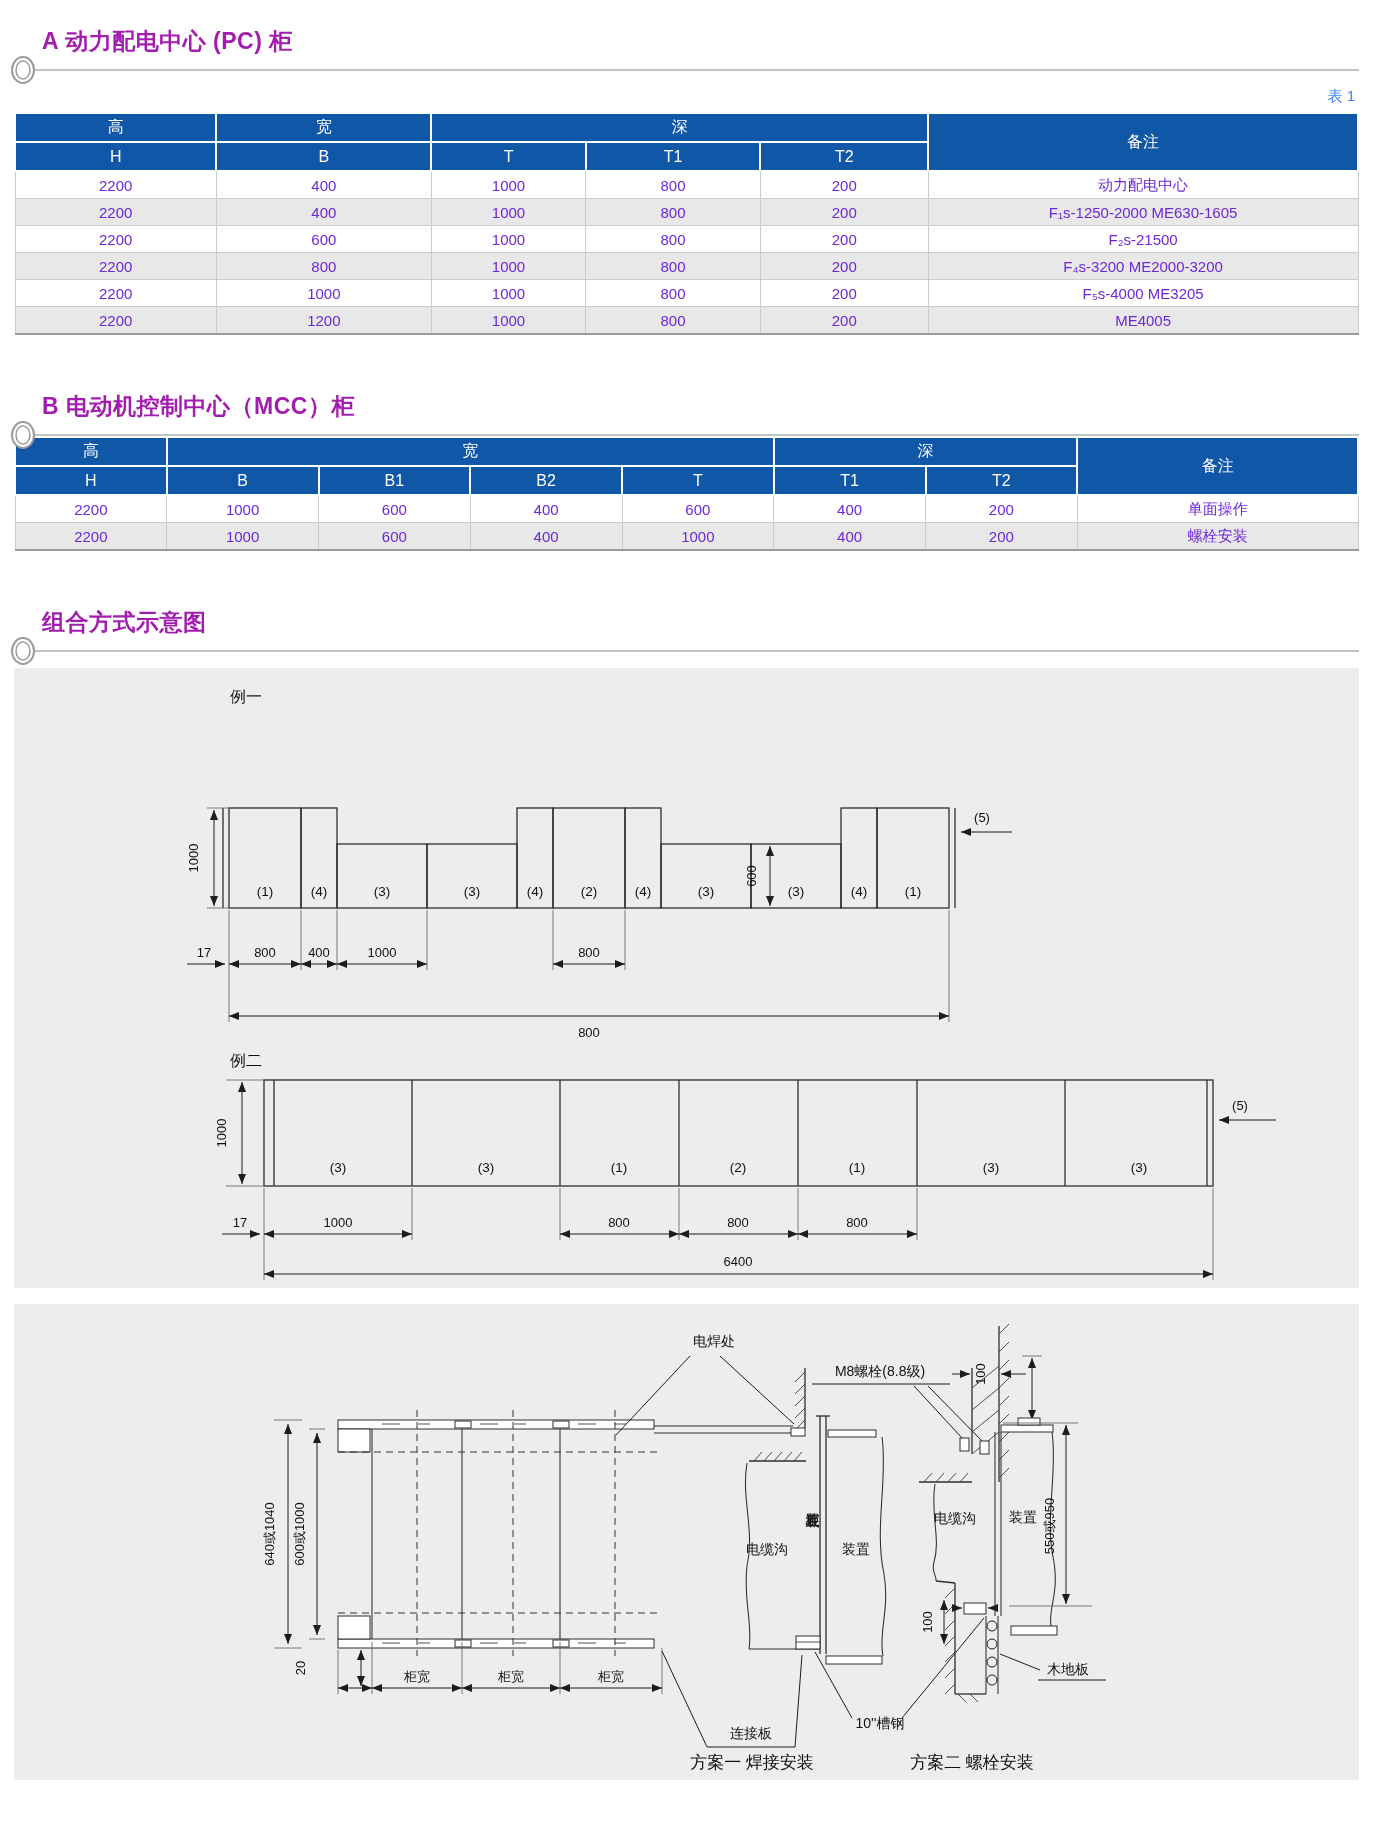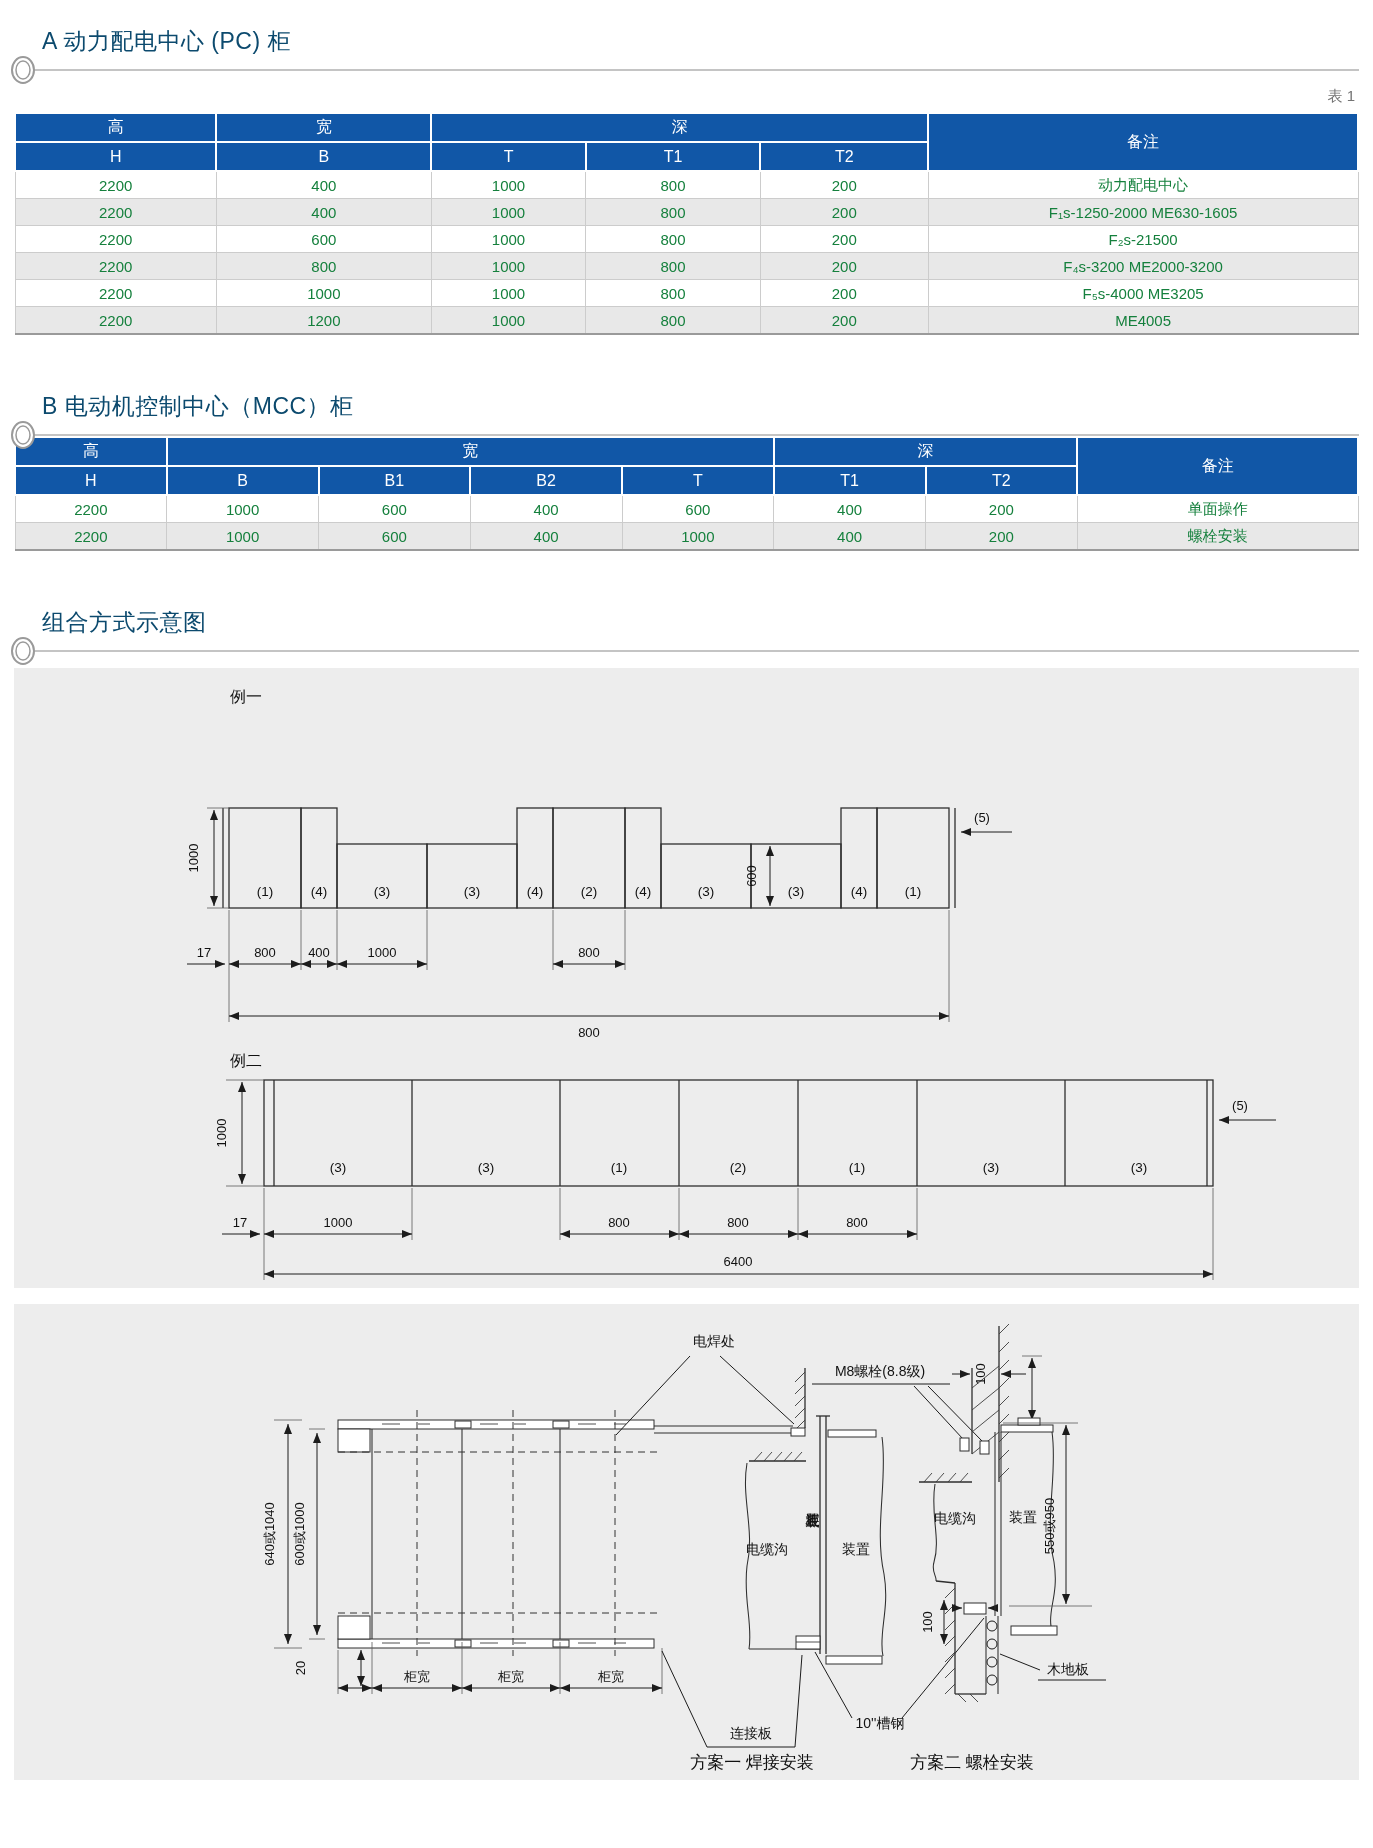--- a/index.html
+++ b/index.html
@@ -1,27 +1,27 @@
 <!DOCTYPE html>
 <html><head>
 <meta charset="utf-8">
 <style>
   html,body{margin:0;padding:0;background:#fff}
   .page{width:1373px;min-height:1848px;box-sizing:border-box;padding:26px 14px 10px;
         font-family:"Liberation Sans",sans-serif;color:#111;background:#fff}
   .sec{position:relative;margin-top:56px}
   .sec:first-child{margin-top:0}
-  .sec-title{color:#0c4a6e;font-size:23px;font-weight:normal;margin:0 0 0 28px;letter-spacing:.5px}
+  .sec-title{color:#a21caf;font-size:23px;font-weight:bold;margin:0 0 0 28px;letter-spacing:.5px}
   .sec-rule{position:relative;height:2px;background:#c4c4c4;margin-top:12px}
   .bullet{position:absolute;left:-4px;top:-14px;line-height:0}
-  .table-label{text-align:right;font-size:15px;color:#737373;margin:16px 4px 6px 0}
+  .table-label{text-align:right;font-size:15px;color:#3b82f6;margin:16px 4px 6px 0}
   table.spec{width:100%;border-collapse:collapse;table-layout:fixed}
   .spec th{background:#1157A7;color:#fff;font-weight:normal;font-size:16px;height:27px;
            border:2px solid #fff;padding:0;text-align:center}
-  .spec td{font-size:15px;height:26px;text-align:center;border:1px solid #ccc;padding:0;color:#15803d}
+  .spec td{font-size:15px;height:26px;text-align:center;border:1px solid #ccc;padding:0;color:#6d28d9}
   .spec tbody tr.alt{background:#e8e8e8}
   .spec tbody tr:last-child td{border-bottom:2px solid #9a9a9a}
   .panel{background:#ededed;margin-top:16px}
   svg.dwg{display:block;width:100%;height:auto}
   svg text{font-family:"Liberation Sans",sans-serif}
   .exl{font-size:16px;fill:#111}
   .tag{font-size:13.5px;fill:#111;text-anchor:middle}
   .dlb{font-size:13px;fill:#111;text-anchor:middle}
   .clb{font-size:14px;fill:#111;text-anchor:middle}
   .cap{font-size:17px;fill:#111;text-anchor:middle}

